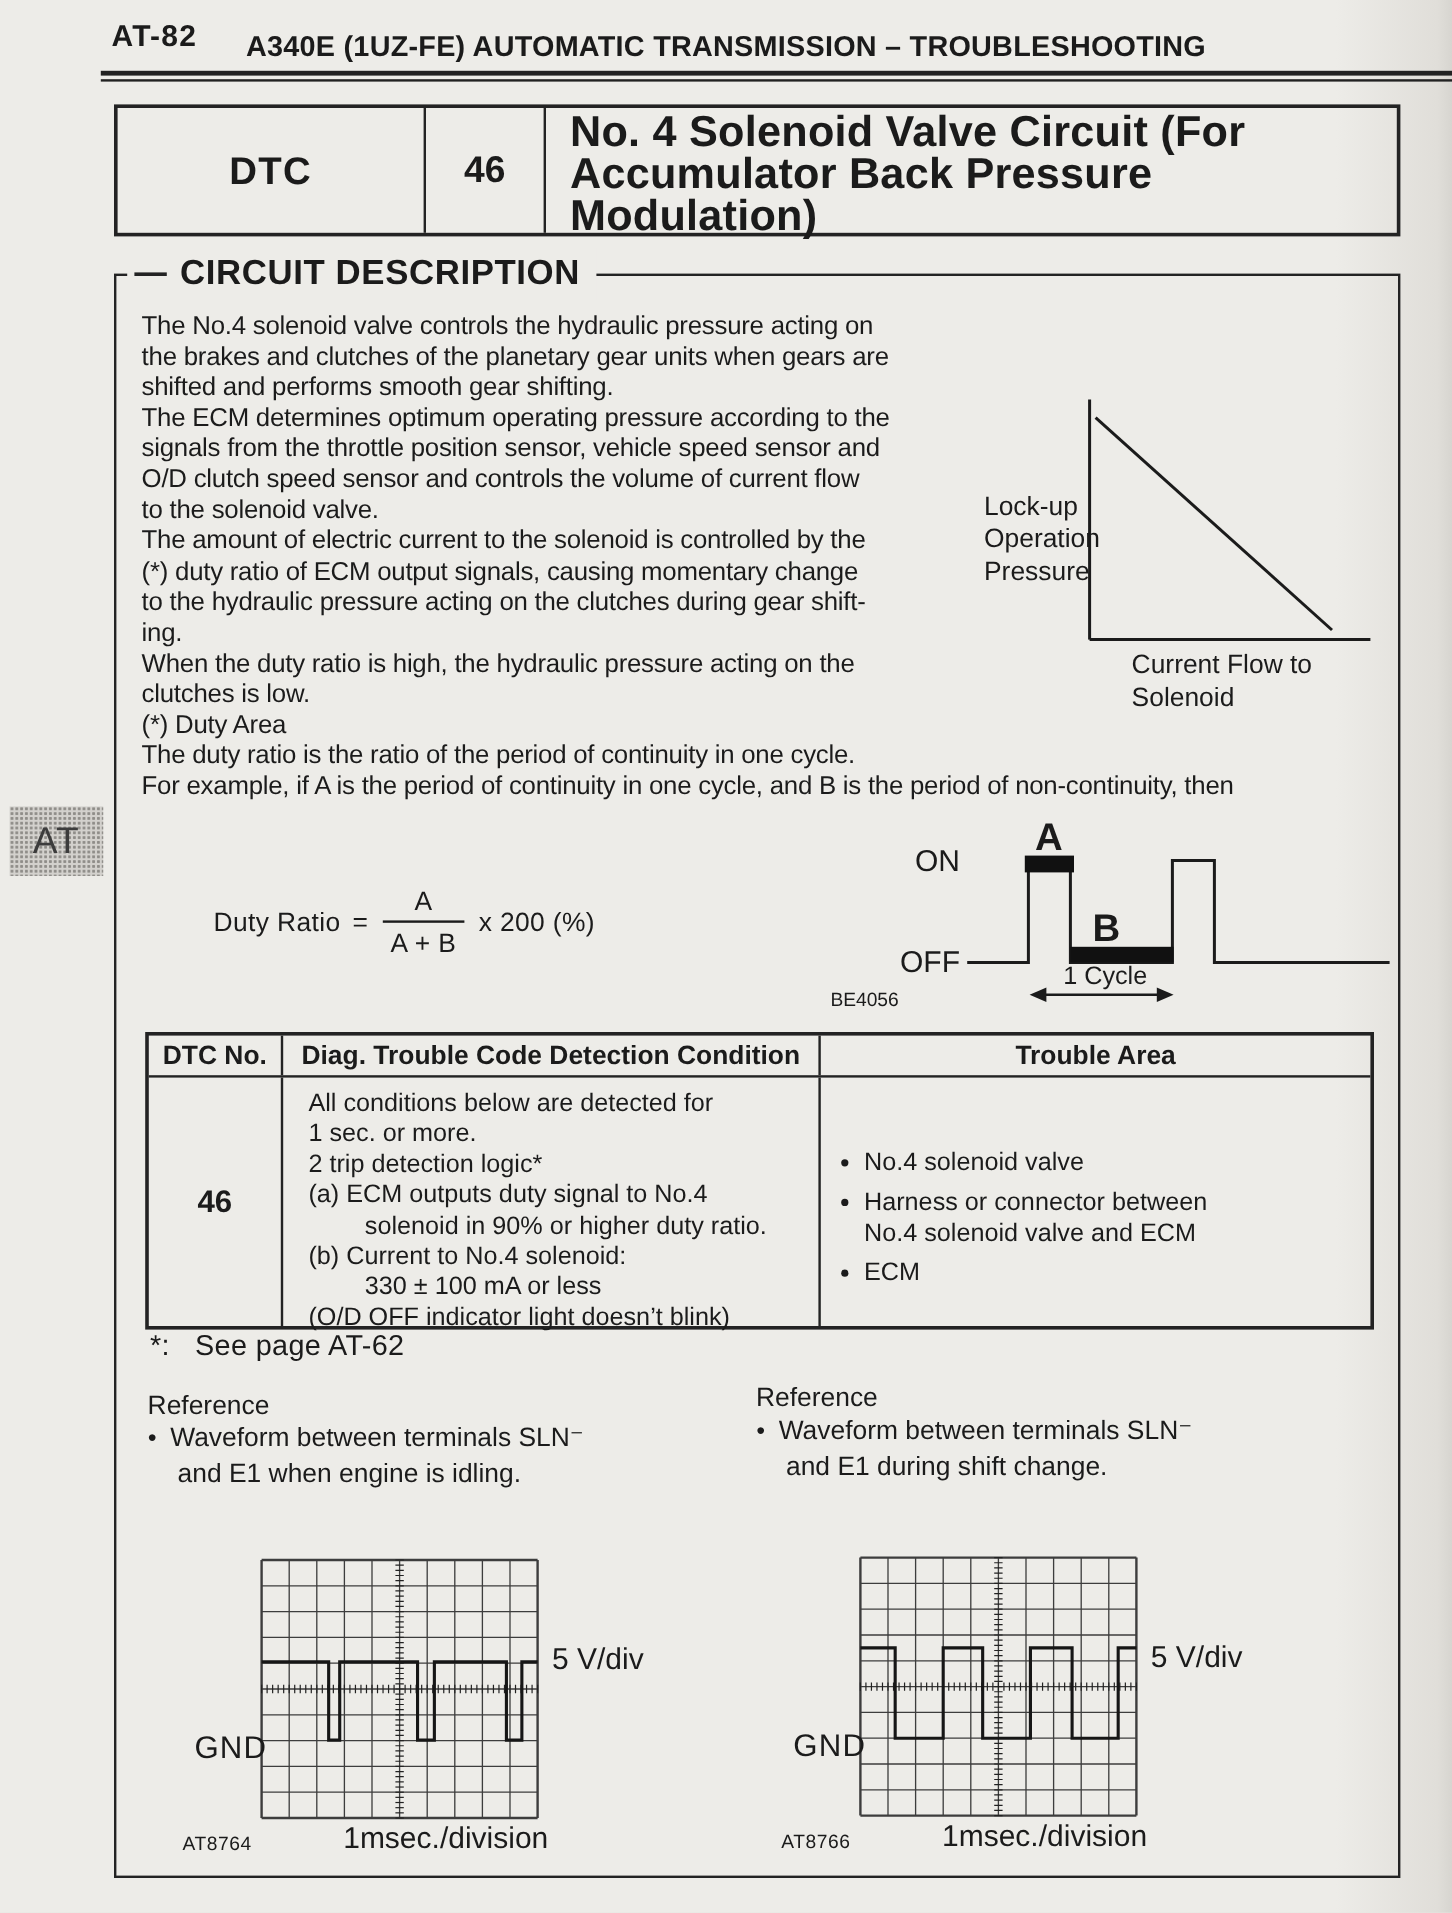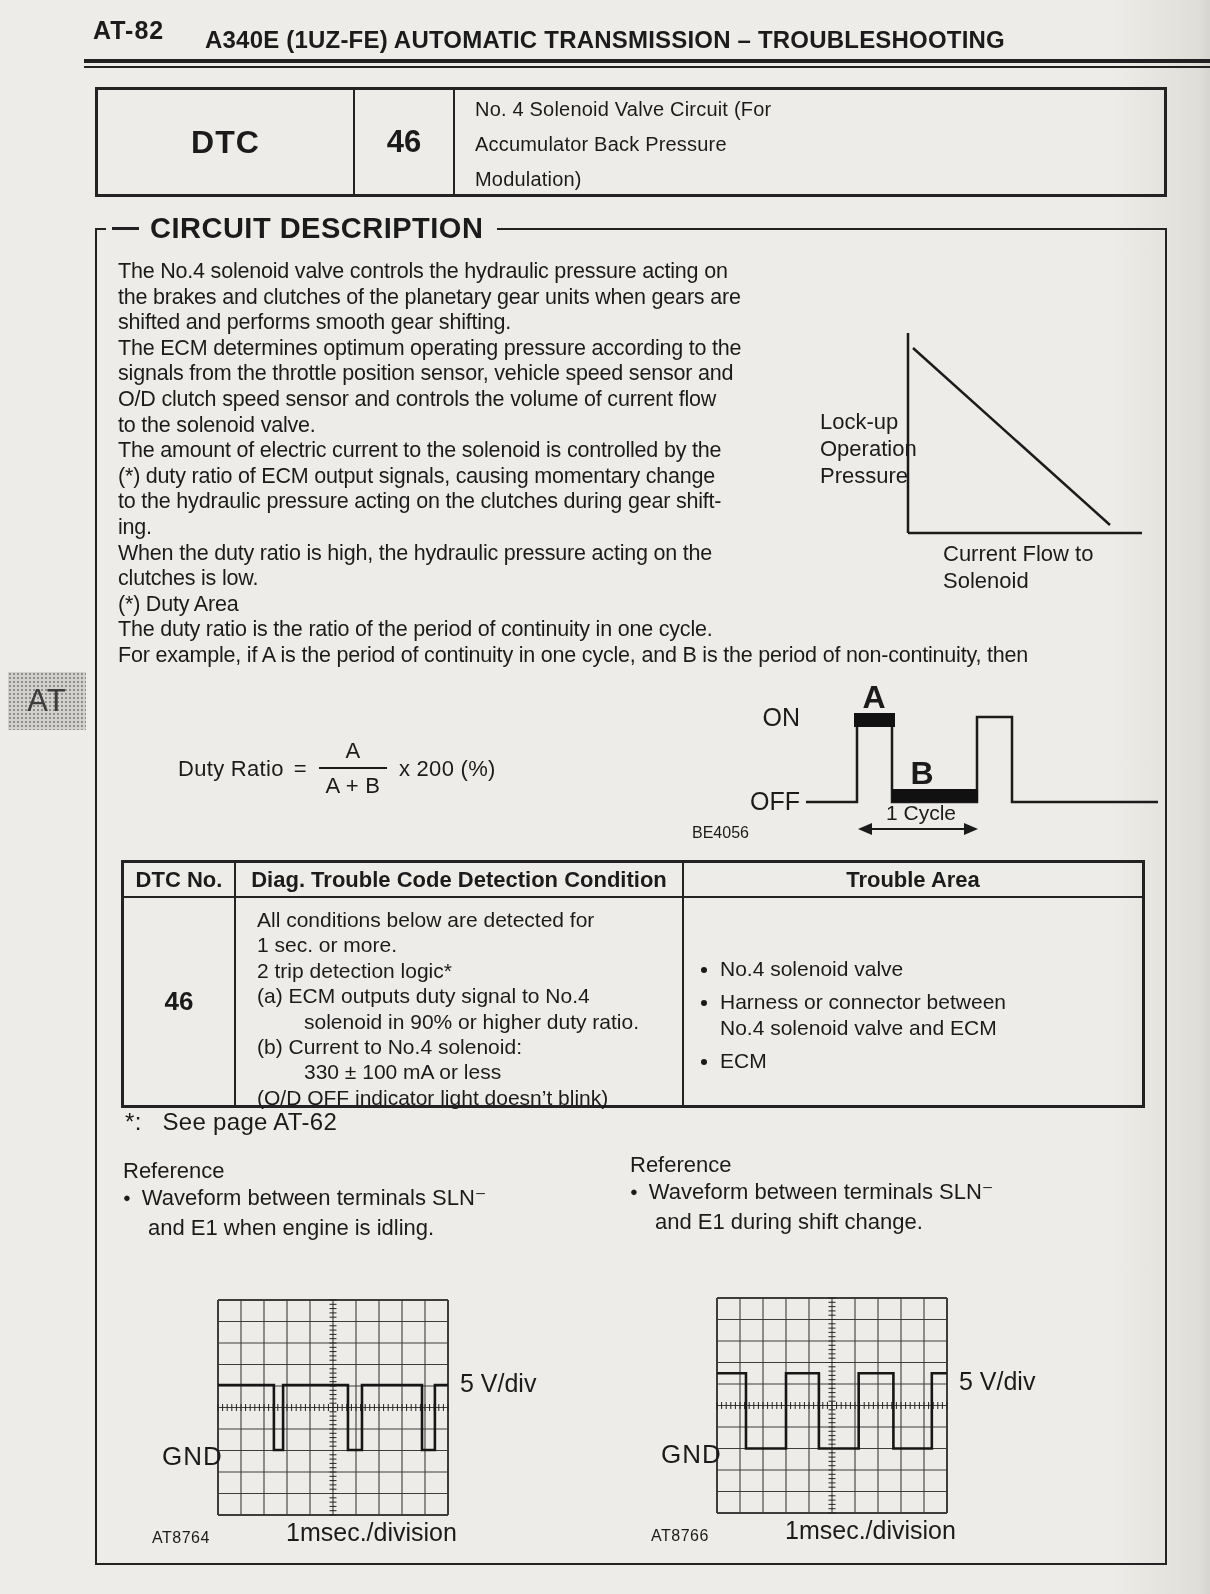--- a/index.html
+++ b/index.html
@@ -15,21 +15,21 @@
   
   .page-num { left:93px; top:16px; font-size:25px; font-weight:bold; letter-spacing:1px; }
   .header-title { left:0; top:26px; width:1210px; text-align:center; font-size:24px; font-weight:bold; letter-spacing:0.2px; }
   .rule-a { left:84px; top:59px; width:1126px; height:4px; background:#222; }
   .rule-b { left:84px; top:66px; width:1126px; height:2px; background:#222; }
 
   
   .dtc-box { left:95px; top:87px; width:1072px; height:110px; border:3px solid #232323; display:flex; }
   .dtc-c1 { width:257px; border-right:2.5px solid #232323; display:flex; align-items:center; justify-content:center; font-size:32px; font-weight:bold; letter-spacing:1px; }
   .dtc-c2 { width:100px; border-right:2.5px solid #232323; display:flex; align-items:center; justify-content:center; font-size:31px; font-weight:bold; }
-  .dtc-c3 { flex:1; padding:2px 22px 0 20px; font-size:20px; font-weight:normal; line-height:35px; letter-spacing:0.2px; }
+  .dtc-c3 { flex:1; padding:2px 22px 0 20px; font-size:36px; font-weight:bold; line-height:35px; letter-spacing:0.2px; }
 
   
   .at-tab { left:8px; top:672px; width:78px; height:58px;
     background-color:#d3d1cd;
     background-image:radial-gradient(#8f8d89 1.1px, rgba(0,0,0,0) 1.3px);
     background-size:4px 4px;
     display:flex; align-items:center; justify-content:center;
     font-size:31px; color:#3c3c3c; letter-spacing:1px; }
 
   

